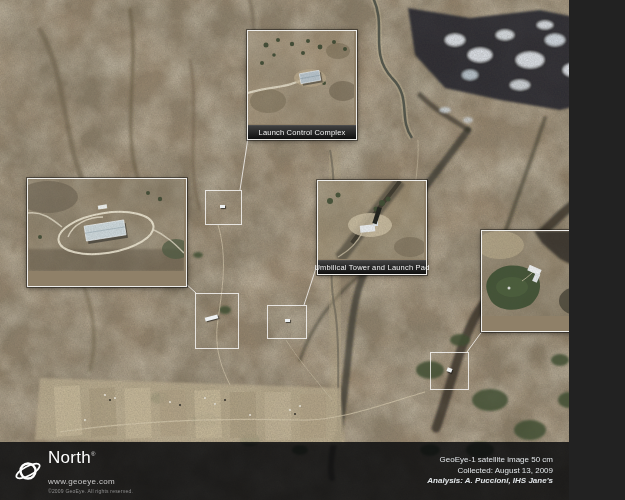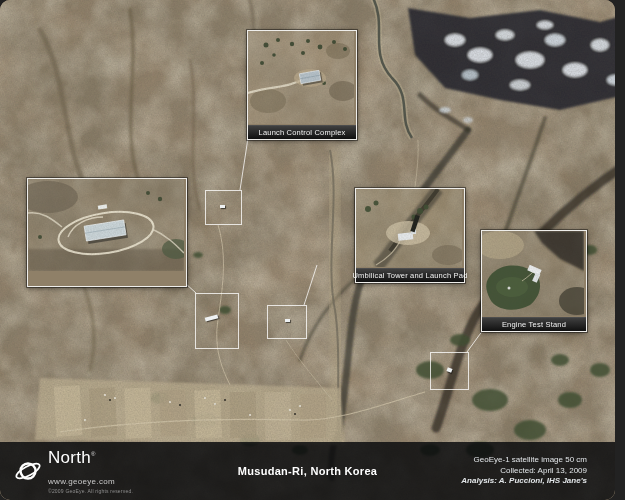--- a/index.html
+++ b/index.html
@@ -1,32 +1,32 @@
 <!DOCTYPE html>
 <html><head>
 <meta charset="utf-8">
 <style>
   html,body{margin:0;padding:0;background:#222;}
-  .page{position:relative;width:615px;height:500px;overflow:hidden;
-        font-family:"Liberation Sans",sans-serif;background:#8d7c64;border-radius:10px;}
+  .page{position:relative;width:569px;height:500px;overflow:hidden;
+        font-family:"Liberation Sans",sans-serif;background:#8d7c64;}
   .page svg{display:block;}
   .terrain{position:absolute;left:0;top:0;}
 
   
   .inset{position:absolute;border:1px solid rgba(250,250,250,.9);
          box-shadow:0 0 0 1px rgba(0,0,0,.4),0 1px 5px rgba(0,0,0,.55);
          background:#8f8068;}
   .inset-label{position:absolute;left:0;right:0;bottom:0;height:13px;
          background:linear-gradient(#3f3f3f,#101010);
          border-top:1px solid rgba(255,255,255,.25);
          color:#f2f2f2;font-size:7.5px;letter-spacing:.2px;
          display:flex;align-items:center;justify-content:center;white-space:nowrap;}
   #inset-lcc{left:247px;top:30px;width:108px;height:108px;}
   #inset-ma {left:27px: ;left:27px;top:178px;width:158px;height:107px;}
-  #inset-ut {left:317px;top:188px;width:108px;height:93px;margin-left:38px;}
+  #inset-ut {left:317px;top:180px;width:108px;height:93px;}
   #inset-ets{left:481px;top:230px;width:104px;height:100px;}
 
   
   .marker{position:absolute;border:1px solid rgba(255,255,255,.78);}
   #marker-lcc{left:205px;top:190px;width:35px;height:33px;}
   #marker-ma {left:195px;top:293px;width:42px;height:54px;}
   #marker-ut {left:267px;top:305px;width:38px;height:32px;}
   #marker-ets{left:430px;top:352px;width:37px;height:36px;}
   .speck{position:absolute;background:#eef1f2;box-shadow:1px 1px 1px rgba(0,0,0,.6);}
   #marker-ma .speck{left:9px;top:22px;width:13px;height:4px;transform:rotate(-14deg);}
@@ -41,21 +41,21 @@
             background:rgba(10,11,13,.84);
             display:flex;align-items:center;justify-content:space-between;}
   .brand-block{display:flex;align-items:center;margin-left:14px;gap:6px;}
   .brand-text{display:flex;flex-direction:column;line-height:1;}
   .brand-name{color:#ffffff;font-size:17px;letter-spacing:.3px;font-weight:400;}
   .brand-name sup{font-size:6px;vertical-align:super;color:#dedede;}
   .brand-site{color:#c9c9c9;font-size:8px;margin-top:12px;letter-spacing:.3px;}
   .brand-copy{color:#8f8f8f;font-size:5px;margin-top:3px;letter-spacing:.2px;}
   .image-title{position:absolute;left:50%;top:50%;transform:translate(-50%,-50%);
                color:#ffffff;font-size:11px;font-weight:bold;letter-spacing:.3px;white-space:nowrap;}
-  .credits{margin-right:28px;text-align:right;color:#e2e6e9;font-size:8px;line-height:10.5px;}
+  .credits{margin-right:16px;text-align:right;color:#e2e6e9;font-size:8px;line-height:10.5px;}
   .credits .it{font-style:italic;font-weight:bold;}
 </style>
 </head>
 <body>
 
 <div class="page">
 
   <svg class="terrain" width="625" height="500" viewBox="0 0 625 500">
     <defs>
       <filter id="patches" x="-5%" y="-5%" width="110%" height="110%">
@@ -299,38 +299,36 @@
       <path d="M 52,0 L 102,0 L 102,40 L 78,28 L 60,12 Z" fill="#2a2822" opacity=".8" filter="url(#soft1)"></path>
       <ellipse cx="95" cy="70" rx="18" ry="14" fill="#3a372c" opacity=".7"></ellipse>
       <path d="M 6,48 C 14,34 34,30 50,40 C 62,48 60,64 48,74 C 34,82 14,80 8,68 C 4,60 3,54 6,48 Z" fill="#3f5134" opacity=".95"></path>
       <ellipse cx="30" cy="56" rx="16" ry="10" fill="#4c5f3d" opacity=".9"></ellipse>
       <circle cx="27" cy="57" r="1.5" fill="#eeeeee" opacity=".9"></circle>
       <path d="M 40,50 C 46,46 50,42 54,38" stroke="#d9cdb2" stroke-width="1" fill="none" opacity=".7"></path>
       <rect x="46" y="36" width="13" height="6" fill="#eef0f1" transform="rotate(24 52 39)"></rect>
       <rect x="52" y="42" width="5" height="9" fill="#e3e7e9" transform="rotate(24 54 46)"></rect>
       <rect width="102" height="85" filter="url(#grain)" opacity=".22"></rect>
     </svg>
-    <div class="inset-label">Engine Test Stand</div>
   </div>
 
   <div class="info-bar">
     <div class="brand-block">
       <svg width="28" height="28" viewBox="0 0 28 28">
         <g stroke="#ffffff" fill="none">
           <circle cx="14" cy="14" r="7.5" stroke-width="2.4"></circle>
           <ellipse cx="14" cy="14" rx="13" ry="4.6" stroke-width="1.7" transform="rotate(-28 14 14)"></ellipse>
         </g>
       </svg>
       <div class="brand-text">
         <div class="brand-name"><span>North</span><sup>®</sup></div>
         <div class="brand-site">www.geoeye.com</div>
         <div class="brand-copy">©2009 GeoEye. All rights reserved.</div>
       </div>
     </div>
-    <div class="image-title">Musudan-Ri, North Korea</div>
     <div class="credits">
       <div>GeoEye-1 satellite image 50 cm</div>
-      <div>Collected: April 13, 2009</div>
+      <div>Collected: August 13, 2009</div>
       <div class="it">Analysis: A. Puccioni, IHS Jane's</div>
     </div>
   </div>
 
 </div>
 
 </body></html>

